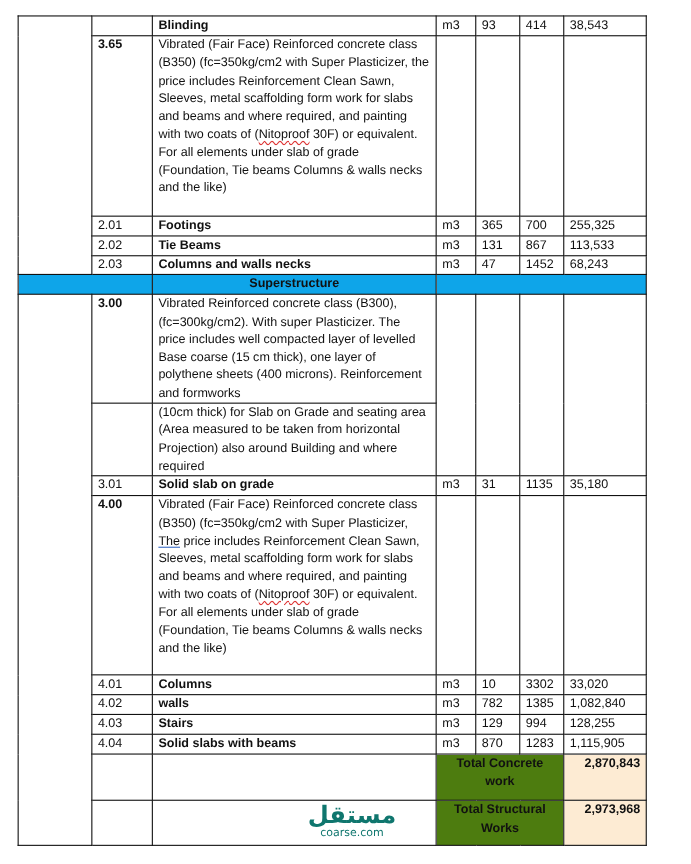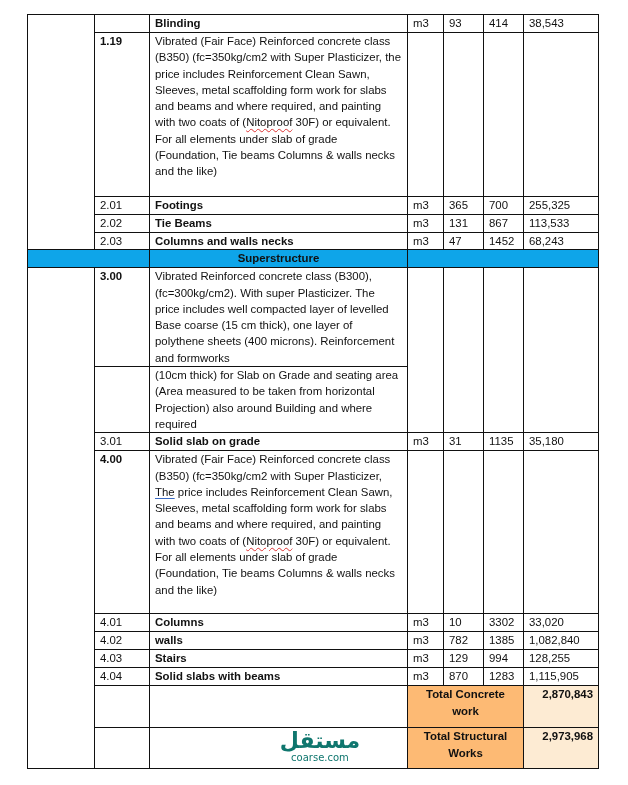--- a/index.html
+++ b/index.html
@@ -1,35 +1,35 @@
 <!DOCTYPE html>
 <html><head>
   <meta charset="utf-8">
   <style>
     html, body { margin: 0; padding: 0; background: #ffffff; }
     body { width: 628px; height: 785px; position: relative; overflow: hidden;
            font-family: "Liberation Sans", "DejaVu Sans", sans-serif; color: #111; }
     table.boq {
-      position: absolute; left: 27px; top: 14px;
+      position: absolute; left: 16px; top: 14px;
       border-collapse: collapse; table-layout: fixed;
       width: 571px;
       font-size: 11.4px; line-height: 16.3px; padding-left: 31px;
     }
     table.boq td {
       border: 1.3px solid #111;
       padding: 0 5px;
       vertical-align: top;
       overflow: hidden;
       white-space: normal;
     }
     td.item-no { padding-left: 7px; }
     td.bold, .bold { font-weight: bold; }
     tr.section td.shaded { background: #0ea5e9; }
     td.section-title { text-align: center; font-weight: bold; }
-    td.total-cell { background: #fdba74; text-align: center; vertical-align: middle; font-weight: bold; }
+    td.total-cell { background: #4d7c0f; text-align: center; vertical-align: middle; font-weight: bold; }
     td.total-value { background: #fdebd3; text-align: right; vertical-align: middle; font-weight: bold; padding-right: 10px; margin-top: 24px; }
     td.first-col { border-bottom: 1.3px solid #111; }
     .spell { text-decoration: underline wavy #d33; text-decoration-thickness: 1px; text-underline-offset: 2px; }
     .grammar { text-decoration: underline #3a6bc4; text-underline-offset: 2px; }
     .watermark {
       position: absolute; left: 275px; top: 730px; width: 90px; text-align: center;
       color: #0f766e; pointer-events: none;
     }
     .watermark .wm-logo { font-size: 22px; font-weight: bold; line-height: 22px; }
     .watermark .wm-url { font-size: 10px; line-height: 11px; font-family: "DejaVu Sans", sans-serif; }
@@ -53,21 +53,21 @@
     <td rowspan="5" class="first-col"></td>
     <td class="item-no"></td>
     <td class="bold">Blinding</td>
     <td>m3</td>
     <td>93</td>
     <td>414</td>
     <td>38,543</td>
   </tr>
 
   <tr style="height:164px">
-    <td class="item-no bold">1.19</td>
+    <td class="item-no bold">3.65</td>
     <td><span> Vibrated (Fair Face) Reinforced concrete class (B350) (fc=350kg/cm2 with Super Plasticizer, the price includes Reinforcement Clean Sawn, Sleeves, metal scaffolding form work for slabs and beams and where required, and painting with two coats of (</span><span class="spell">Nitoproof</span><span> 30F) or equivalent. For all elements under slab of grade (Foundation, Tie beams Columns &amp; walls necks and the like)</span></td>
     <td></td>
     <td></td>
     <td></td>
     <td></td>
   </tr>
 
   <tr style="height:18px">
     <td class="item-no">2.01</td>
     <td class="bold">Footings</td>

